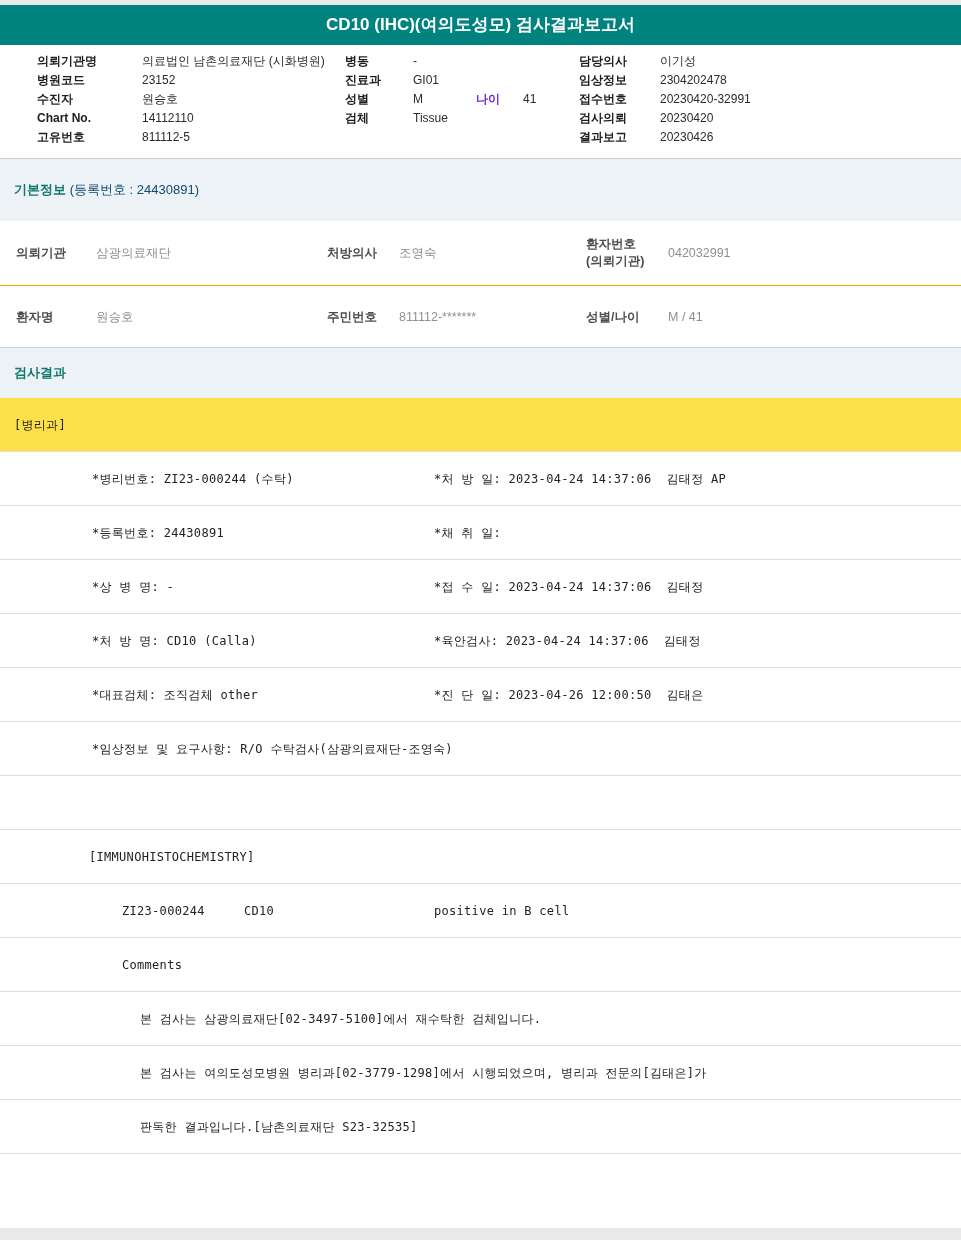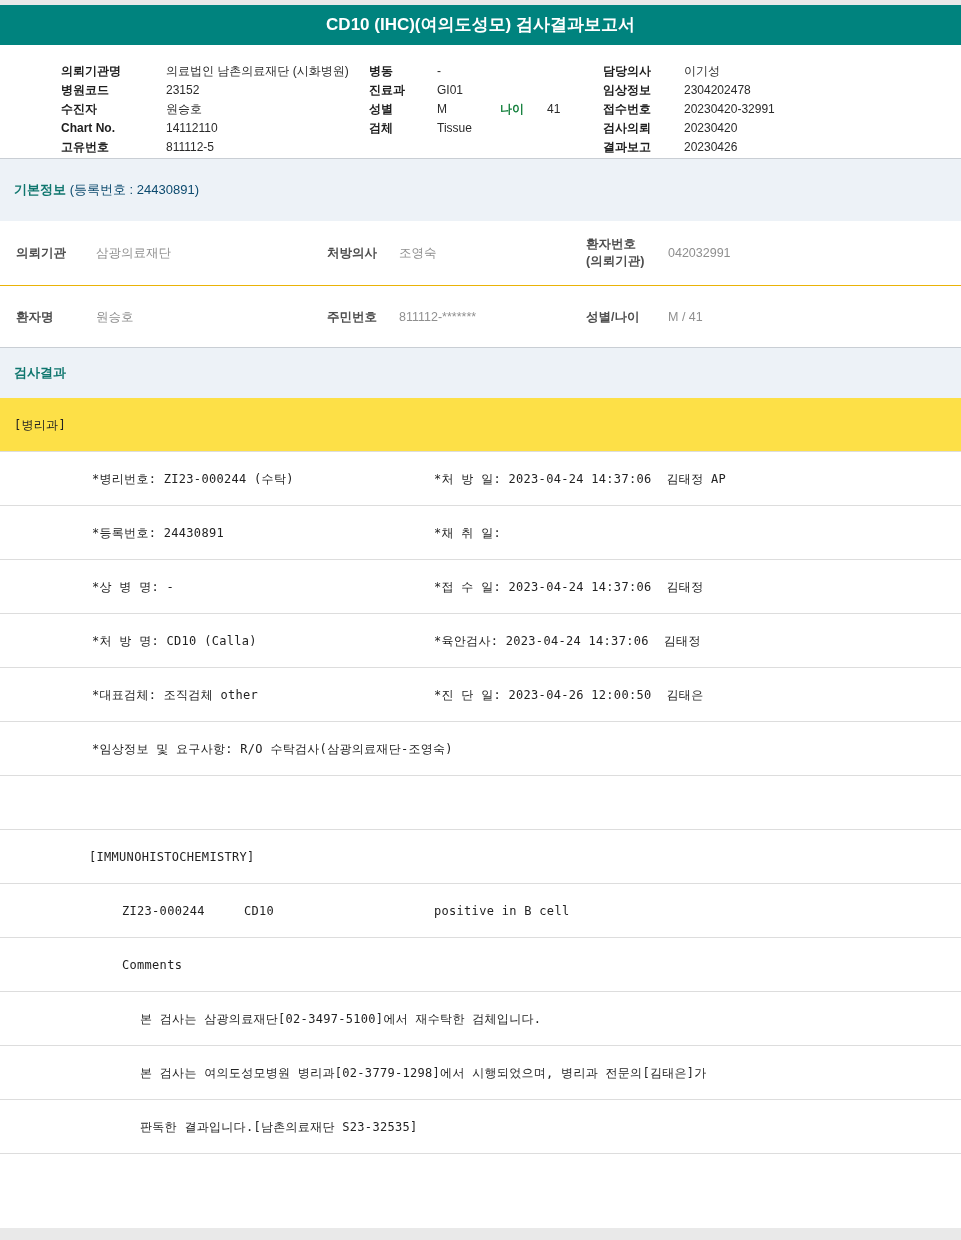--- a/index.html
+++ b/index.html
@@ -8,32 +8,32 @@
   .page { position:relative; width:961px; height:1240px; background:#ffffff; overflow:hidden;padding-left:12px; }
 
   .top-strip { position:absolute; left:0; top:0; width:100%; height:5px; background:#e9e9e9; }
   .bottom-strip { position:absolute; left:0; top:1228px; width:100%; height:12px; background:#e9e9e9; }
 
   .title-bar { position:absolute; left:0; top:5px; width:100%; height:40px; background:#00837E;
                color:#ffffff; text-align:center; line-height:40px; font-size:17px; font-weight:bold; }
 
   
   .id-header { position:absolute; left:0; top:45px; width:100%; height:113px; font-size:12px; color:#232323; }
-  .id-col { position:absolute; top:17px;margin-left:24px; }
+  .id-col { position:absolute; top:7px; }
   .id-col.left  { left:37px; }
   .id-col.mid   { left:345px; }
   .id-col.right { left:579px; }
   .id-row { height:19px; line-height:19px; white-space:nowrap; }
   .id-label { display:inline-block; font-weight:bold; color:#1d1d1d; }
   .left  .id-label { width:105px; }
   .mid   .id-label { width:68px; }
   .right .id-label { width:81px; }
   .id-value { color:#2a2a2a; }
   .sex-val { display:inline-block; width:63px; }
-  .age-label { display:inline-block; width:47px; font-weight:bold; color:#15803d; }
+  .age-label { display:inline-block; width:47px; font-weight:bold; color:#6d28d9; }
 
   
   .section-bar { position:absolute; left:0; width:100%; background:#EDF2F7; border-top:1px solid #C9CED4; }
   .basic-bar   { top:158px; height:63px; }
   .results-bar { top:347px; height:51px; }
   .section-inner { position:absolute; left:14px; top:50%; transform:translateY(-50%); font-size:13px; white-space:nowrap; }
   .section-title { font-weight:bold; color:#0f766e; }
   .section-sub { color:#0c4a6e; }
 
   

